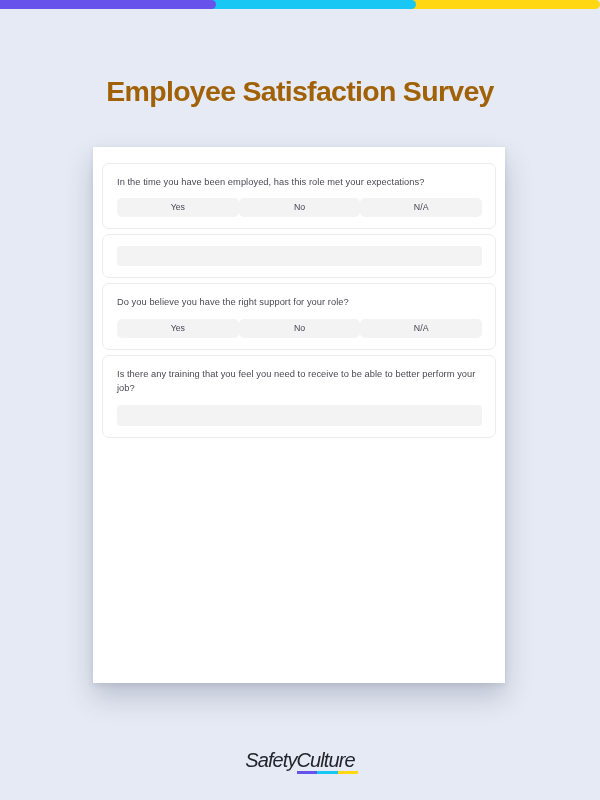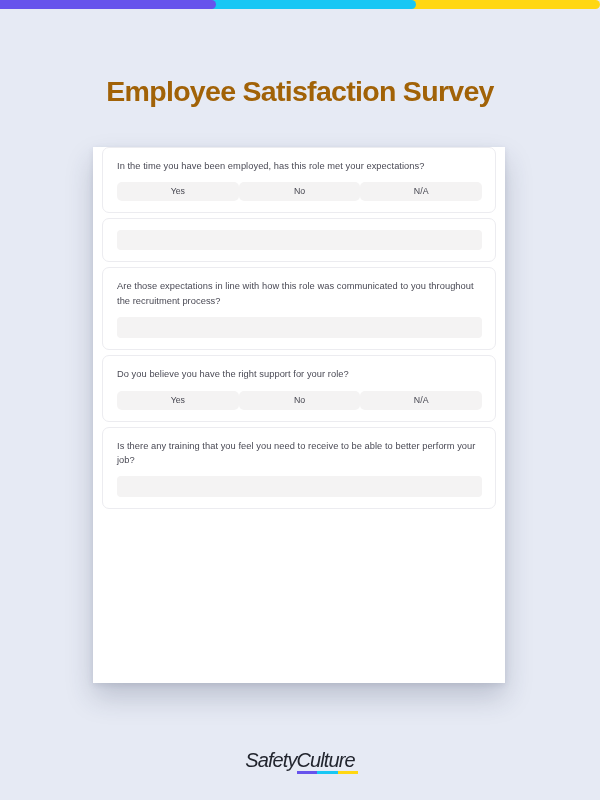--- a/index.html
+++ b/index.html
@@ -49,21 +49,21 @@
   
   .sheet {
     position: absolute;
     left: 93px;
     top: 147px;
     width: 412px;
     height: 536px;
     background: #ffffff;
     box-shadow: 0 14px 26px rgba(40, 50, 80, 0.22),
                 0 2px 6px rgba(40, 50, 80, 0.10);
-    padding: 0 9px;
+    padding: 16px 9px;
     box-sizing: border-box;
     overflow: hidden;
   }
 
   .qcard {
     background: #ffffff;
     border: 1px solid #ececf0;
     border-radius: 7px;
     box-sizing: border-box;
     padding: 11px 13px 11px 14px;
@@ -155,24 +155,20 @@
       <div class="choice">Yes</div>
       <div class="choice">No</div>
       <div class="choice">N/A</div>
     </div>
   </div>
 
   <div class="qcard">
     <div class="answer"></div>
   </div>
 
-  <div class="qcard">
-    <p class="qtext">Are those expectations in line with how this role was communicated to you throughout the recruitment process?</p>
-    <div class="answer tall"></div>
-  </div>
 
   <div class="qcard">
     <p class="qtext">Do you believe you have the right support for your role?</p>
     <div class="choices">
       <div class="choice">Yes</div>
       <div class="choice">No</div>
       <div class="choice">N/A</div>
     </div>
   </div>
 

